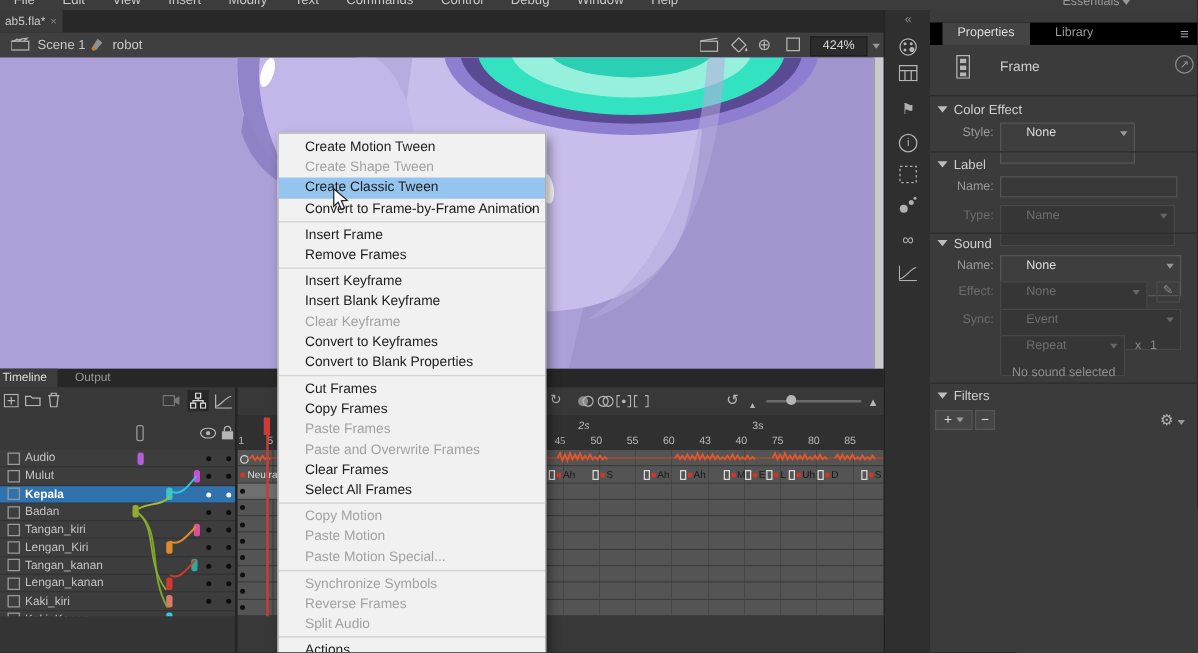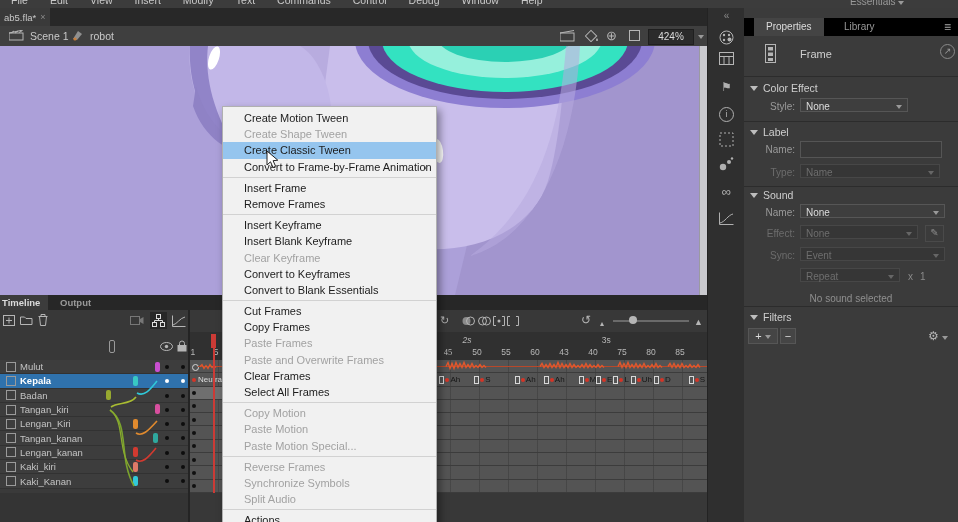--- a/index.html
+++ b/index.html
@@ -27,21 +27,21 @@
   #stage-scroll{left:699px;top:46px;width:8px;height:249px;background:#c9c9ce;border-left:1px solid #9a9aa0;}
   
   #context-menu{left:222px;top:106px;width:213px;background:#f1f1f1;border:1px solid #b0b0b0;
                 box-shadow:3px 4px 8px rgba(0,0,0,.4);padding-top:3px;z-index:50;}
   .cm-item{height:16.2px;line-height:16.2px;padding-left:21px;font-size:11px;color:#1c1c1c;position:relative;white-space:nowrap;}
   .cm-item.disabled{color:#a2a2a2;}
   .cm-item.highlighted{background:#95c5ee;}
   .cm-sep{height:1px;background:#d2d2d2;margin:2px 0;}
   .cm-sub{position:absolute;right:9px;top:0;color:#555;}
   
-  #tl-tabbar{left:0;top:295px;width:707px;height:15px;background:#272727;font-weight:bold;}
+  #tl-tabbar{left:0;top:295px;width:707px;height:15px;background:#272727;}
   .tl-tab{position:absolute;top:0;height:15px;line-height:15px;padding:0 8px;font-size:9.5px;color:#999;}
   .tl-tab.active{background:#3c3c3c;color:#ddd;}
   #tl-toolbar{left:0;top:310px;width:707px;height:22px;background:#383838;border-bottom:1px solid #2a2a2a;}
   .tbi{position:absolute;top:3px;color:#b5b5b5;font-size:11px;line-height:14px;}
   #tl-sep{left:188px;top:310px;width:2px;height:212px;background:#242424;z-index:5;}
   
   #layer-header{left:0;top:332px;width:188px;height:28px;background:#383838;border-bottom:1px solid #2c2c2c;}
   #layer-list{left:0;top:360px;width:188px;}
   .layer-row{position:relative;height:13.3px;background:#3d3d3d;border-bottom:1px solid #323232;display:flex;align-items:center;}
   .layer-row.selected{background:#2f72ad;}
@@ -76,22 +76,22 @@
   #props{left:744px;top:8px;width:214px;height:514px;background:#3b3b3b;}
   #props-tabbar{left:744px;top:18px;width:214px;height:18px;background:#000000;}
   .pr-tab{position:absolute;top:0;height:18px;line-height:18px;padding:0 12px;font-size:10px;color:#999;}
   .pr-tab.active{background:#444;color:#ddd;}
   .sec-title{position:absolute;font-size:10.5px;color:#cfcfcf;}
   .sec-title .tri{display:inline-block;margin-right:5px;transform:translateY(-1px);
       width:0;height:0;border-left:4px solid transparent;border-right:4px solid transparent;border-top:5px solid #bdbdbd;}
   .divider{position:absolute;left:744px;width:214px;height:1px;background:#2c2c2c;}
   .fld-label{position:absolute;left:745px;width:50px;text-align:right;font-size:10px;color:#9a9a9a;}
   .fld-label.dim{color:#6c6c6c;}
-  .dd{position:absolute;height:14px;background:#3e3e3e;border:1px solid #565656;font-size:10px;color:#ddd;
-      line-height:15px;padding:0 5px;box-sizing:border-box;}
+  .dd{position:absolute;height:33px;background:#3e3e3e;border:1px solid #565656;font-size:10px;color:#ddd;
+      line-height:15px;padding:0 20px;box-sizing:border-box;}
   .dd .caret{position:absolute;right:5px;top:6px;}
   .dd.dim{background:#363636;border-color:#474747;color:#6e6e6e;}
   .dd.dim .caret{border-top-color:#666;}
   .input{position:absolute;height:15px;background:#383838;border:1px solid #555;}
   .small-btn{position:absolute;height:16px;background:#454545;border:1px solid #565656;color:#ddd;
       font-size:11px;line-height:15px;text-align:center;box-sizing:border-box;}
   
   #cursor{z-index:60;}
 </style>
 </head>
@@ -239,20 +239,27 @@
       <ellipse cx="6.5" cy="4.5" rx="6" ry="4" fill="none" stroke="#b5b5b5"></ellipse>
         <circle cx="6.5" cy="4.5" r="1.7" fill="#b5b5b5"></circle>
     </svg>
     <svg class="abs" style="left:177px;top:8px" width="10" height="12">
       <rect x="0.5" y="5" width="9" height="6.5" fill="#b5b5b5"></rect>
         <path d="M2.5,5 V3.5 a2.5,2.5 0 0 1 5,0 V5" fill="none" stroke="#b5b5b5"></path>
     </svg>
   </div>
 
   <div id="layer-list" class="abs">
+      <div class="layer-row">
+        <span class="layer-icon"></span>
+        <span class="layer-name">Audio</span>
+        <span class="pill" style="left: 110px; background: rgb(176, 95, 216);"></span>
+        <span class="vl-dot" style="left: 165px;"></span>
+        <span class="vl-dot" style="left: 181px;"></span>
+      </div>
       <div class="layer-row">
         <span class="layer-icon"></span>
         <span class="layer-name">Mulut</span>
         <span class="pill" style="left: 155px; background: rgb(201, 79, 208);"></span>
         <span class="vl-dot" style="left: 165px;"></span>
         <span class="vl-dot" style="left: 181px;"></span>
       </div>
       <div class="layer-row selected">
         <span class="layer-icon"></span>
         <span class="layer-name">Kepala</span>
@@ -496,35 +503,35 @@
       <div class="cm-item highlighted">Create Classic Tween</div>
       <div class="cm-item">Convert to Frame-by-Frame Animation<span class="cm-sub">›</span></div>
       <div class="cm-sep"></div>
       <div class="cm-item">Insert Frame</div>
       <div class="cm-item">Remove Frames</div>
       <div class="cm-sep"></div>
       <div class="cm-item">Insert Keyframe</div>
       <div class="cm-item">Insert Blank Keyframe</div>
       <div class="cm-item disabled">Clear Keyframe</div>
       <div class="cm-item">Convert to Keyframes</div>
-      <div class="cm-item">Convert to Blank Essentials</div>
+      <div class="cm-item">Convert to Blank Properties</div>
       <div class="cm-sep"></div>
       <div class="cm-item">Cut Frames</div>
       <div class="cm-item">Copy Frames</div>
       <div class="cm-item disabled">Paste Frames</div>
       <div class="cm-item disabled">Paste and Overwrite Frames</div>
       <div class="cm-item">Clear Frames</div>
       <div class="cm-item">Select All Frames</div>
       <div class="cm-sep"></div>
       <div class="cm-item disabled">Copy Motion</div>
       <div class="cm-item disabled">Paste Motion</div>
       <div class="cm-item disabled">Paste Motion Special...</div>
       <div class="cm-sep"></div>
+      <div class="cm-item disabled">Synchronize Symbols</div>
       <div class="cm-item disabled">Reverse Frames</div>
-      <div class="cm-item disabled">Synchronize Symbols</div>
       <div class="cm-item disabled">Split Audio</div>
       <div class="cm-sep"></div>
       <div class="cm-item">Actions</div>
     </div>
 
   <svg id="cursor" class="abs" style="left:266px;top:150px" width="13" height="19">
     <polygon points="1,1 1,15 4.5,11.8 7,17.5 9.6,16.3 7.1,10.7 11.8,10.2" fill="#ffffff" stroke="#222" stroke-width="1"></polygon>
   </svg>
 
 </div>

